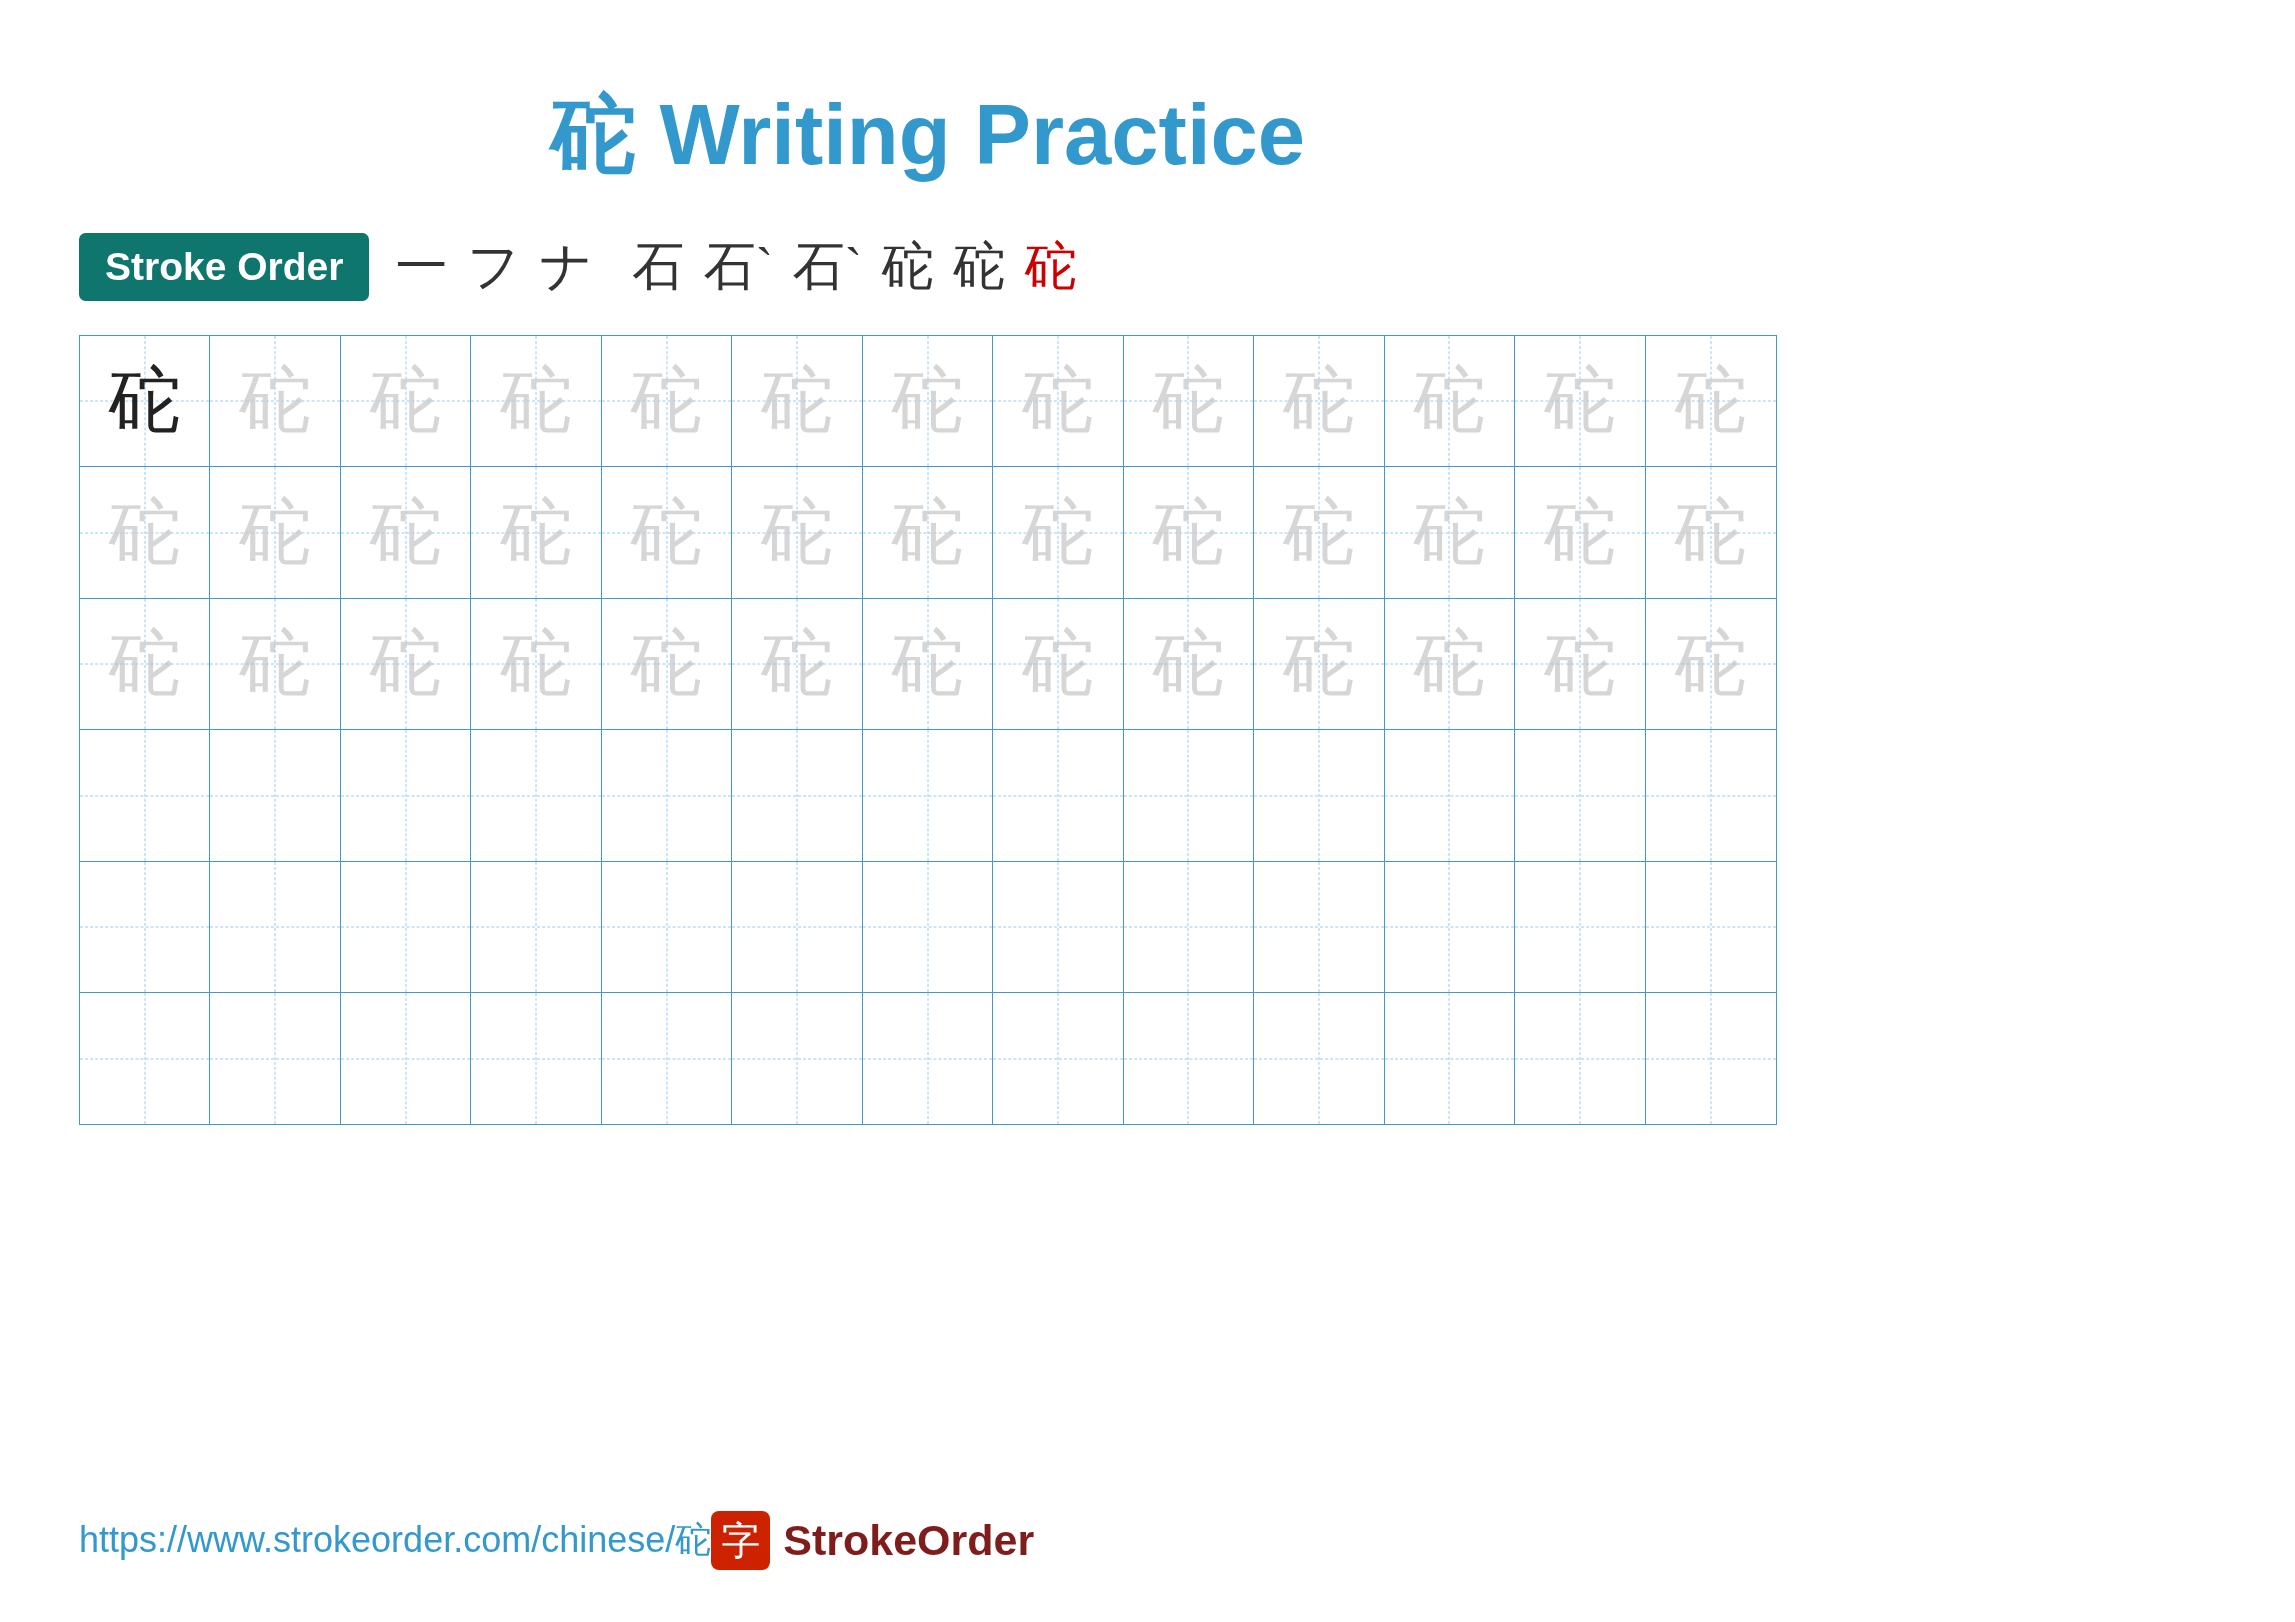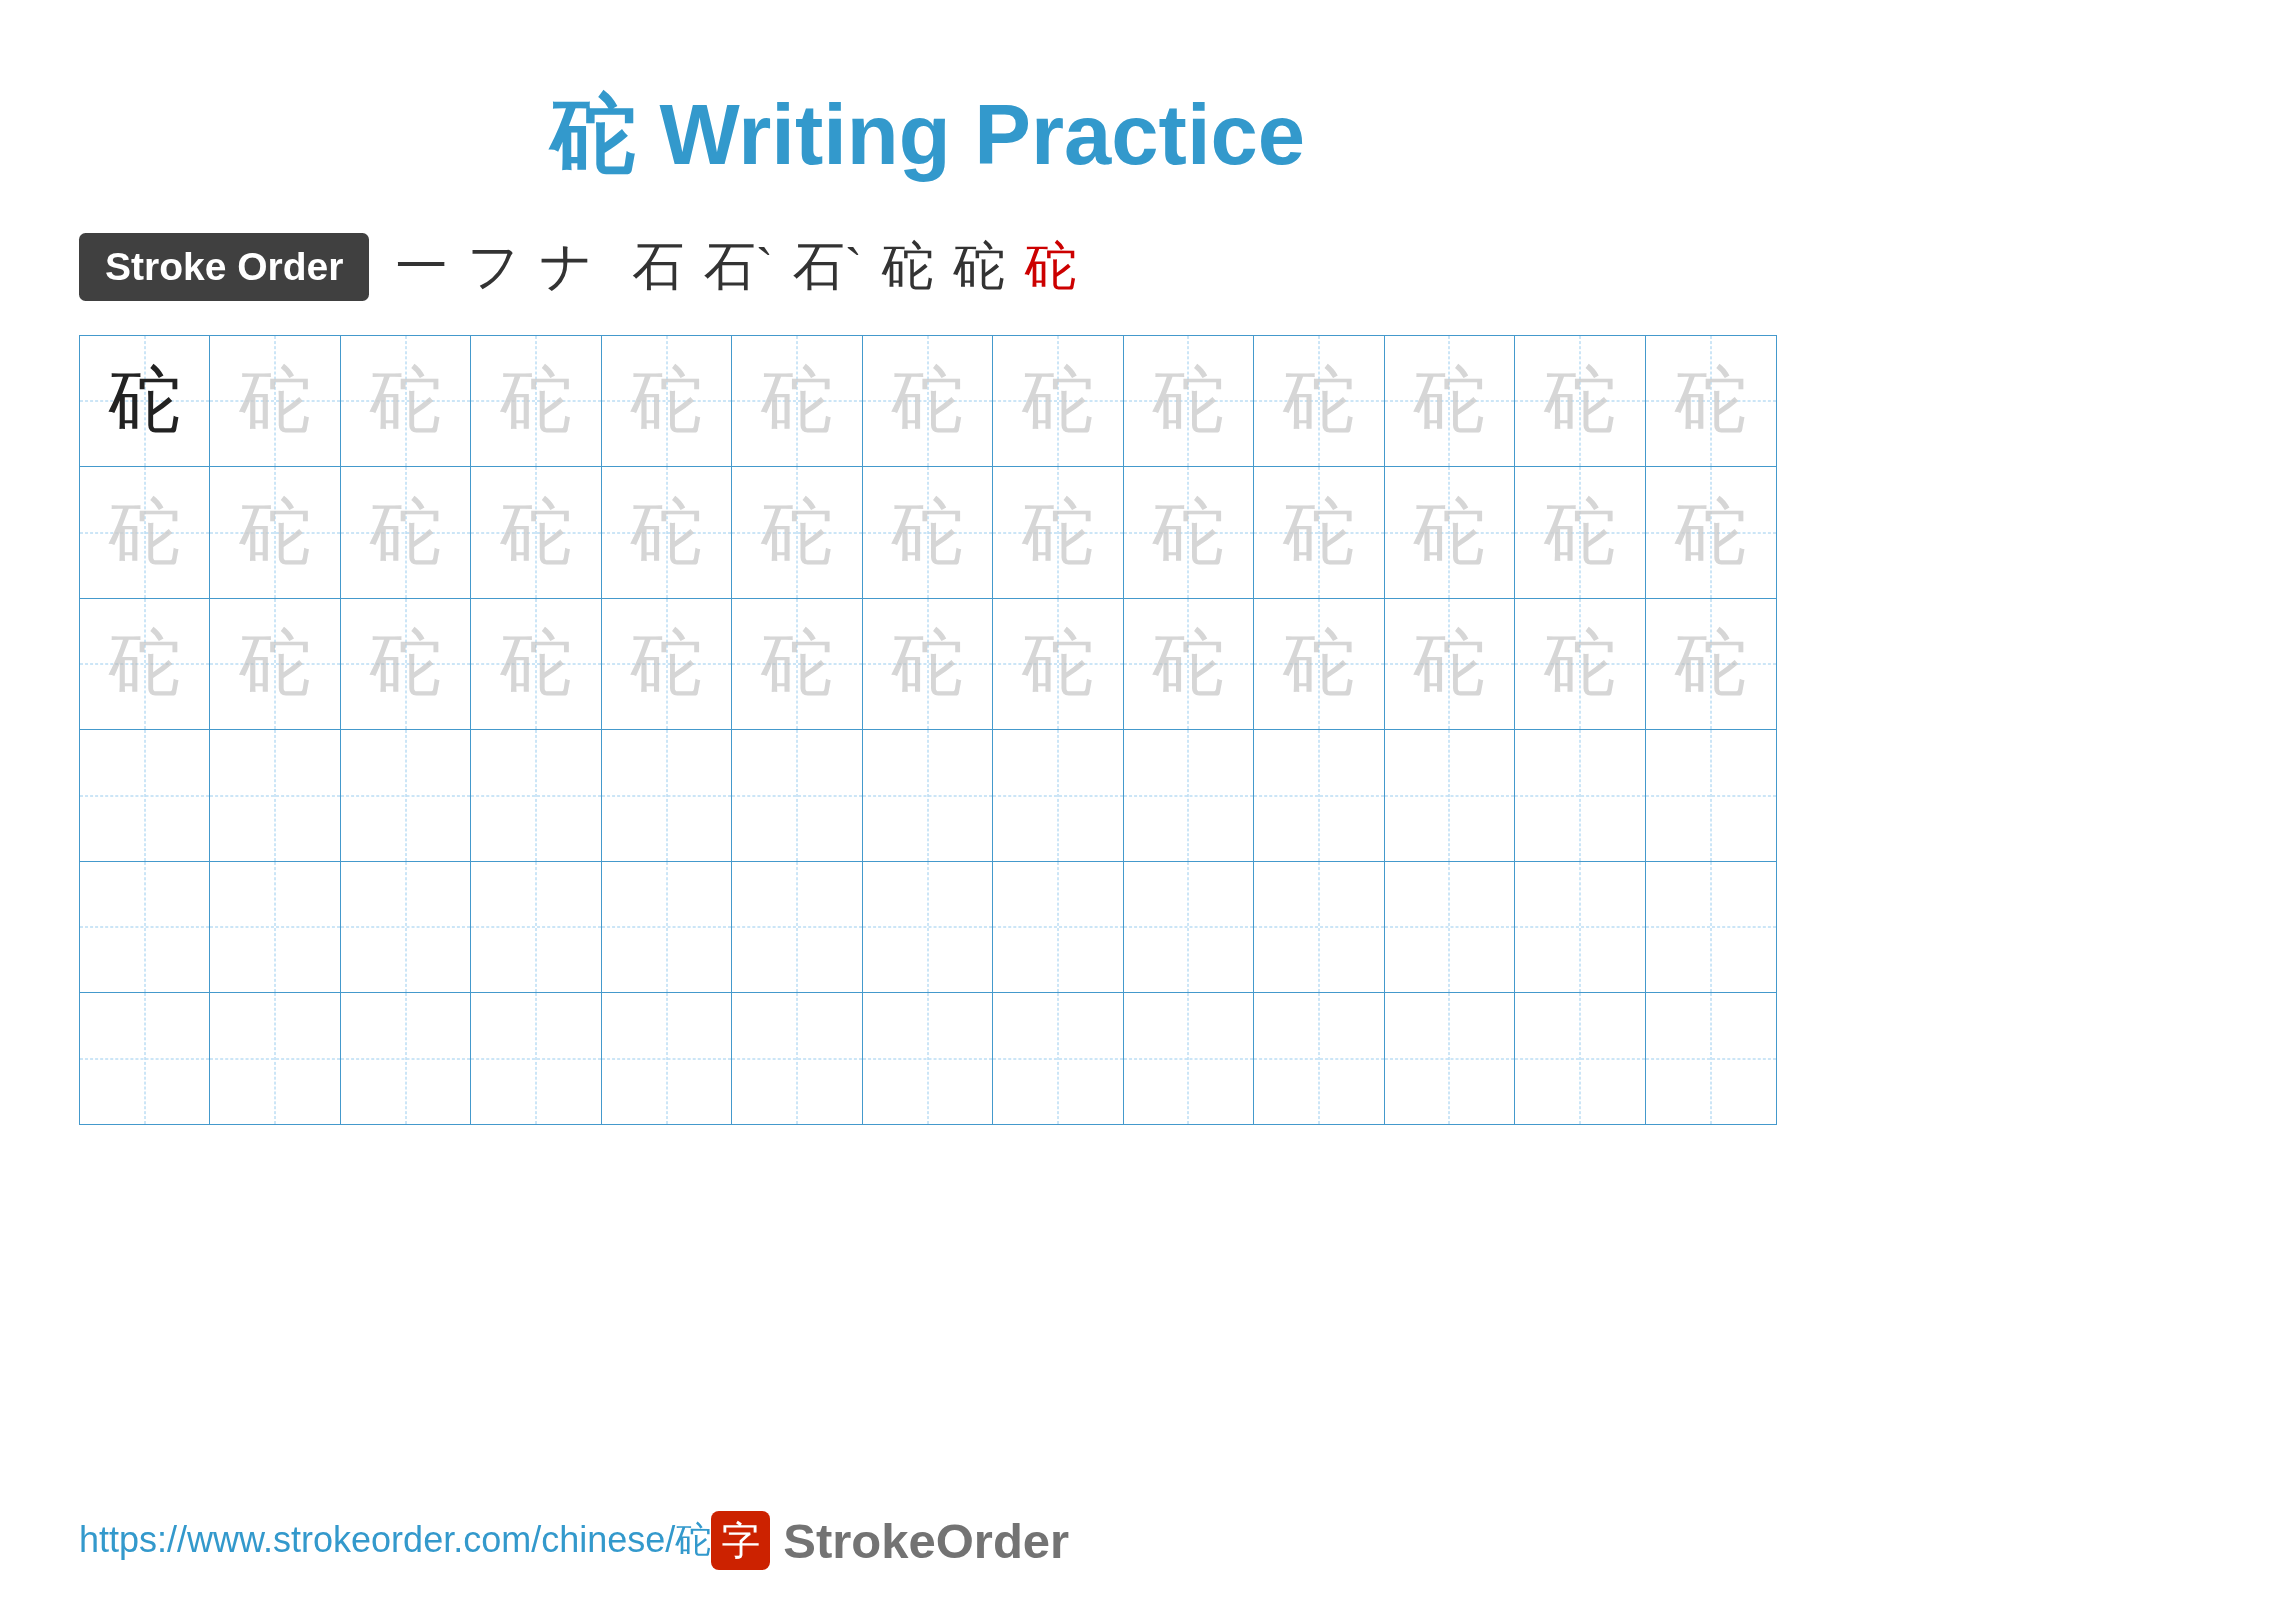--- a/index.html
+++ b/index.html
@@ -34,21 +34,21 @@
     }
 
     
     .stroke-order-section {
       display: flex;
       align-items: center;
       margin-bottom: 33px;
       gap: 26px;
     }
     .stroke-order-badge {
-      background: #404040;
+      background: #0f766e;
       color: white;
       font-size: 39px;
       font-weight: bold;
       padding: 11.8px 26px;
       border-radius: 6.5px;
       white-space: nowrap;
       flex-shrink: 0;
     }
     .stroke-order-chars {
       display: flex;
@@ -157,23 +157,23 @@
       background: #cc2200;
       border-radius: 7.9px;
       display: flex;
       align-items: center;
       justify-content: center;
       color: white;
       font-size: 39px;
       font-family: serif;
     }
     .logo-text {
-      font-size: 49px;
+      font-size: 43px;
       font-weight: bold;
-      color: #737373;
+      color: #7f1d1d;
     }
   </style>
 </head>
 <body>
 
 <div class="page-container">
 
   <div class="title-section">
     <h1 class="title-text">砣 Writing Practice</h1>
   </div>

